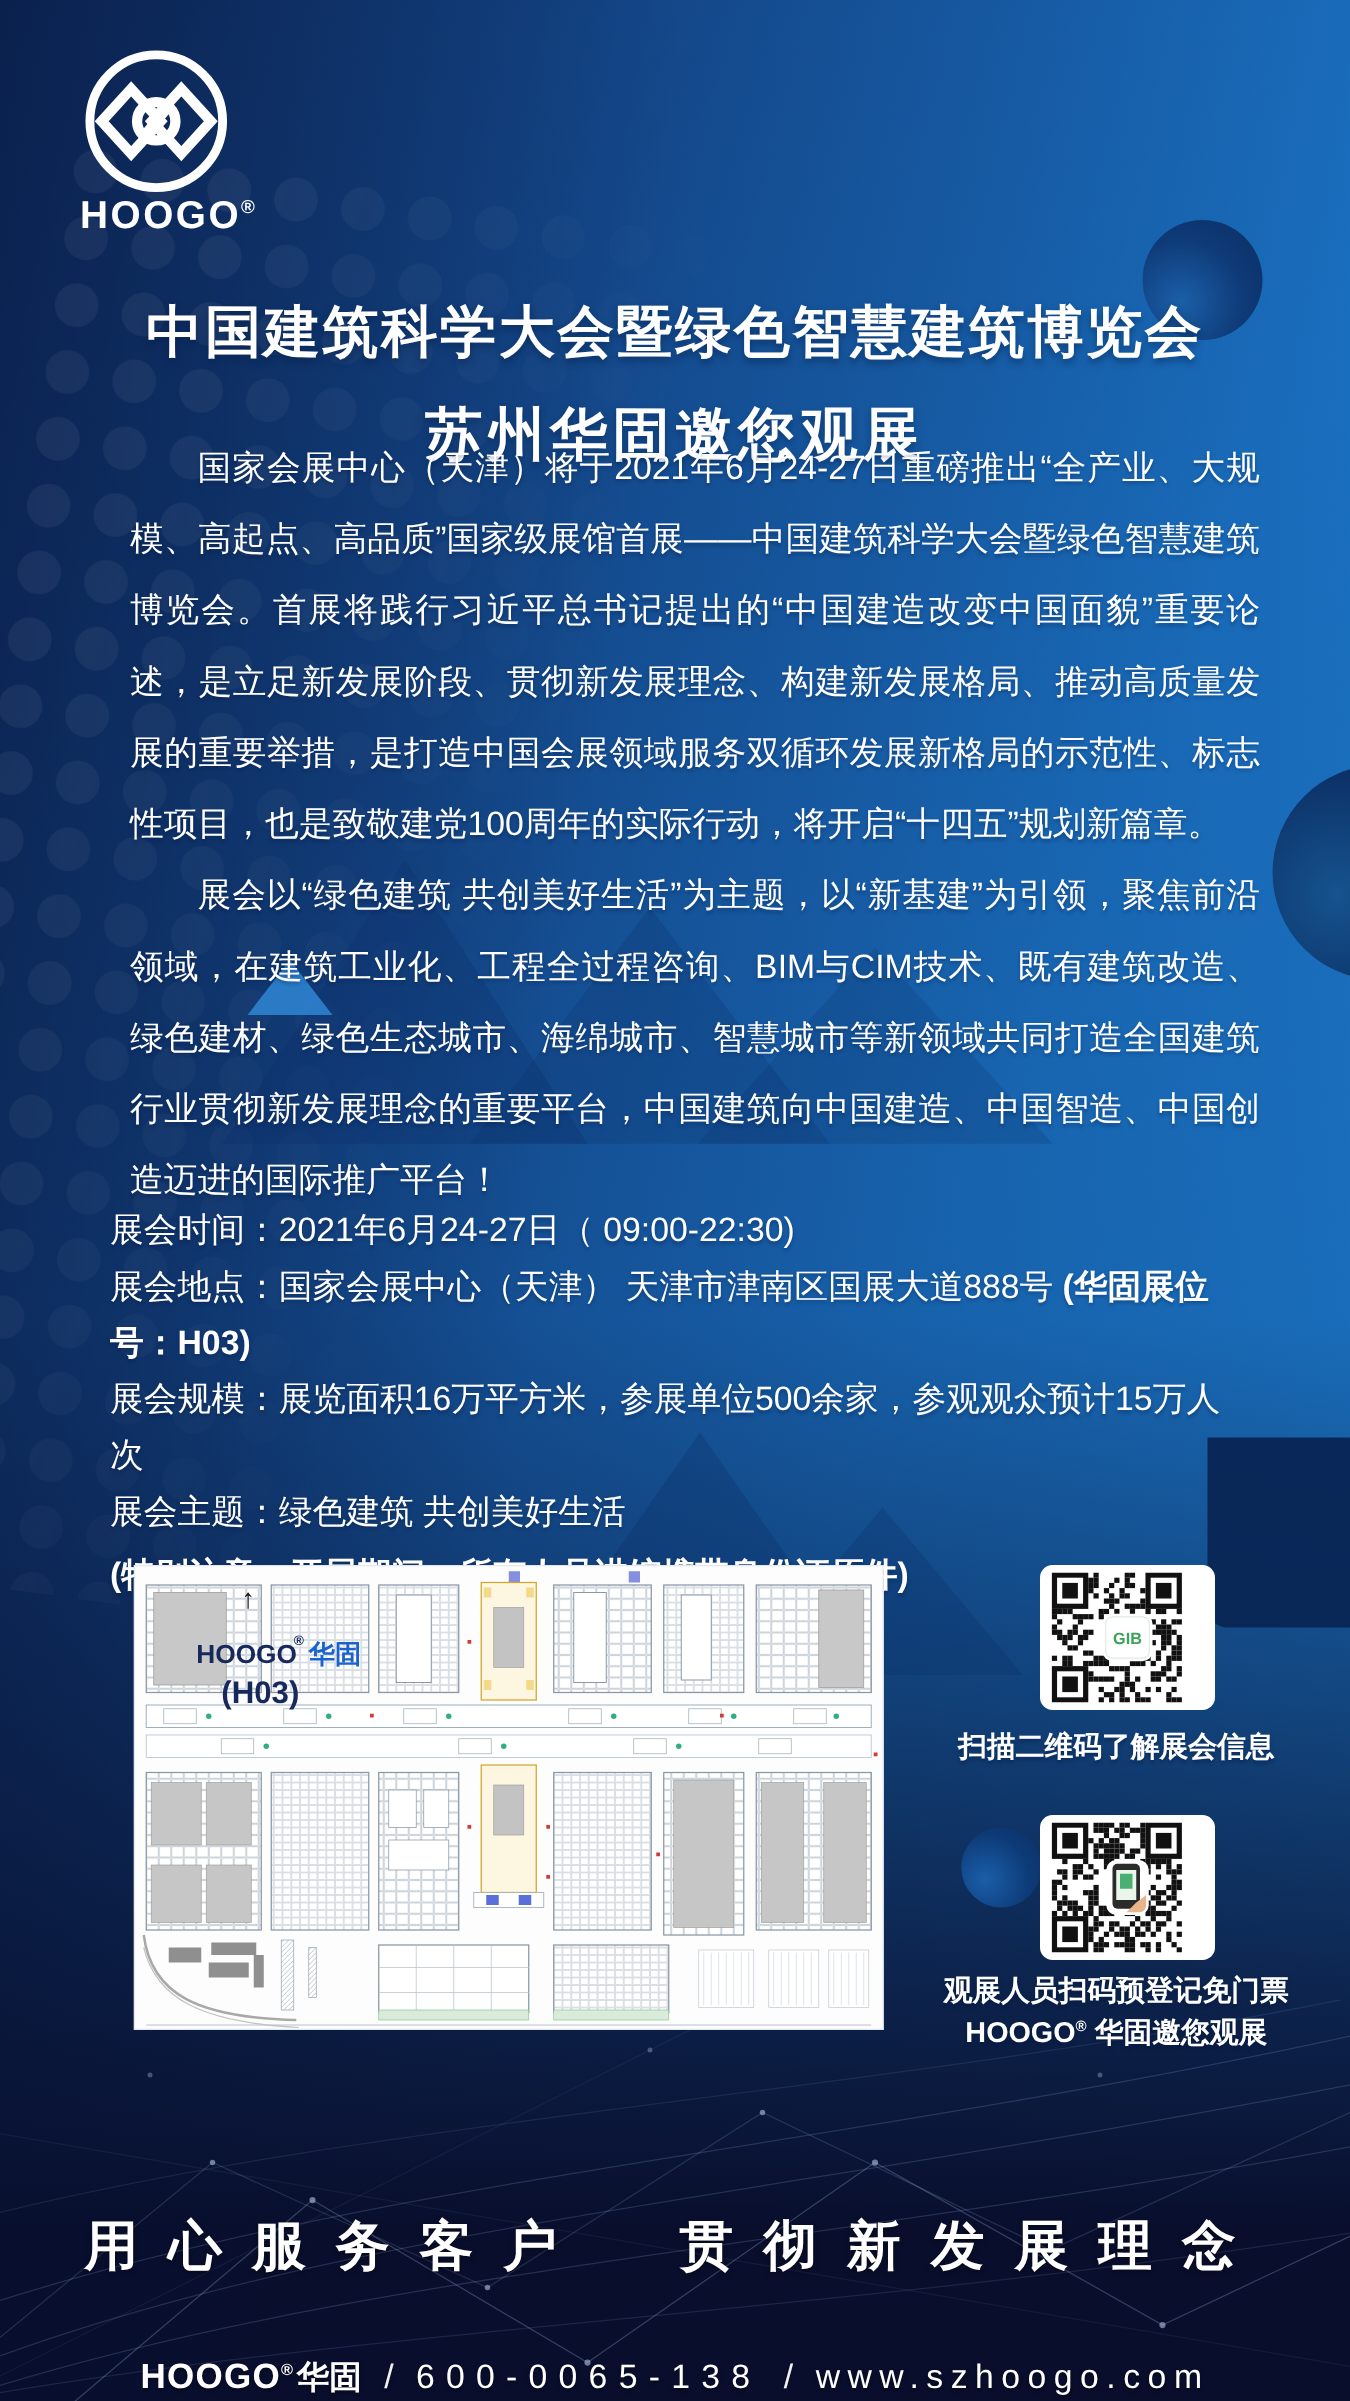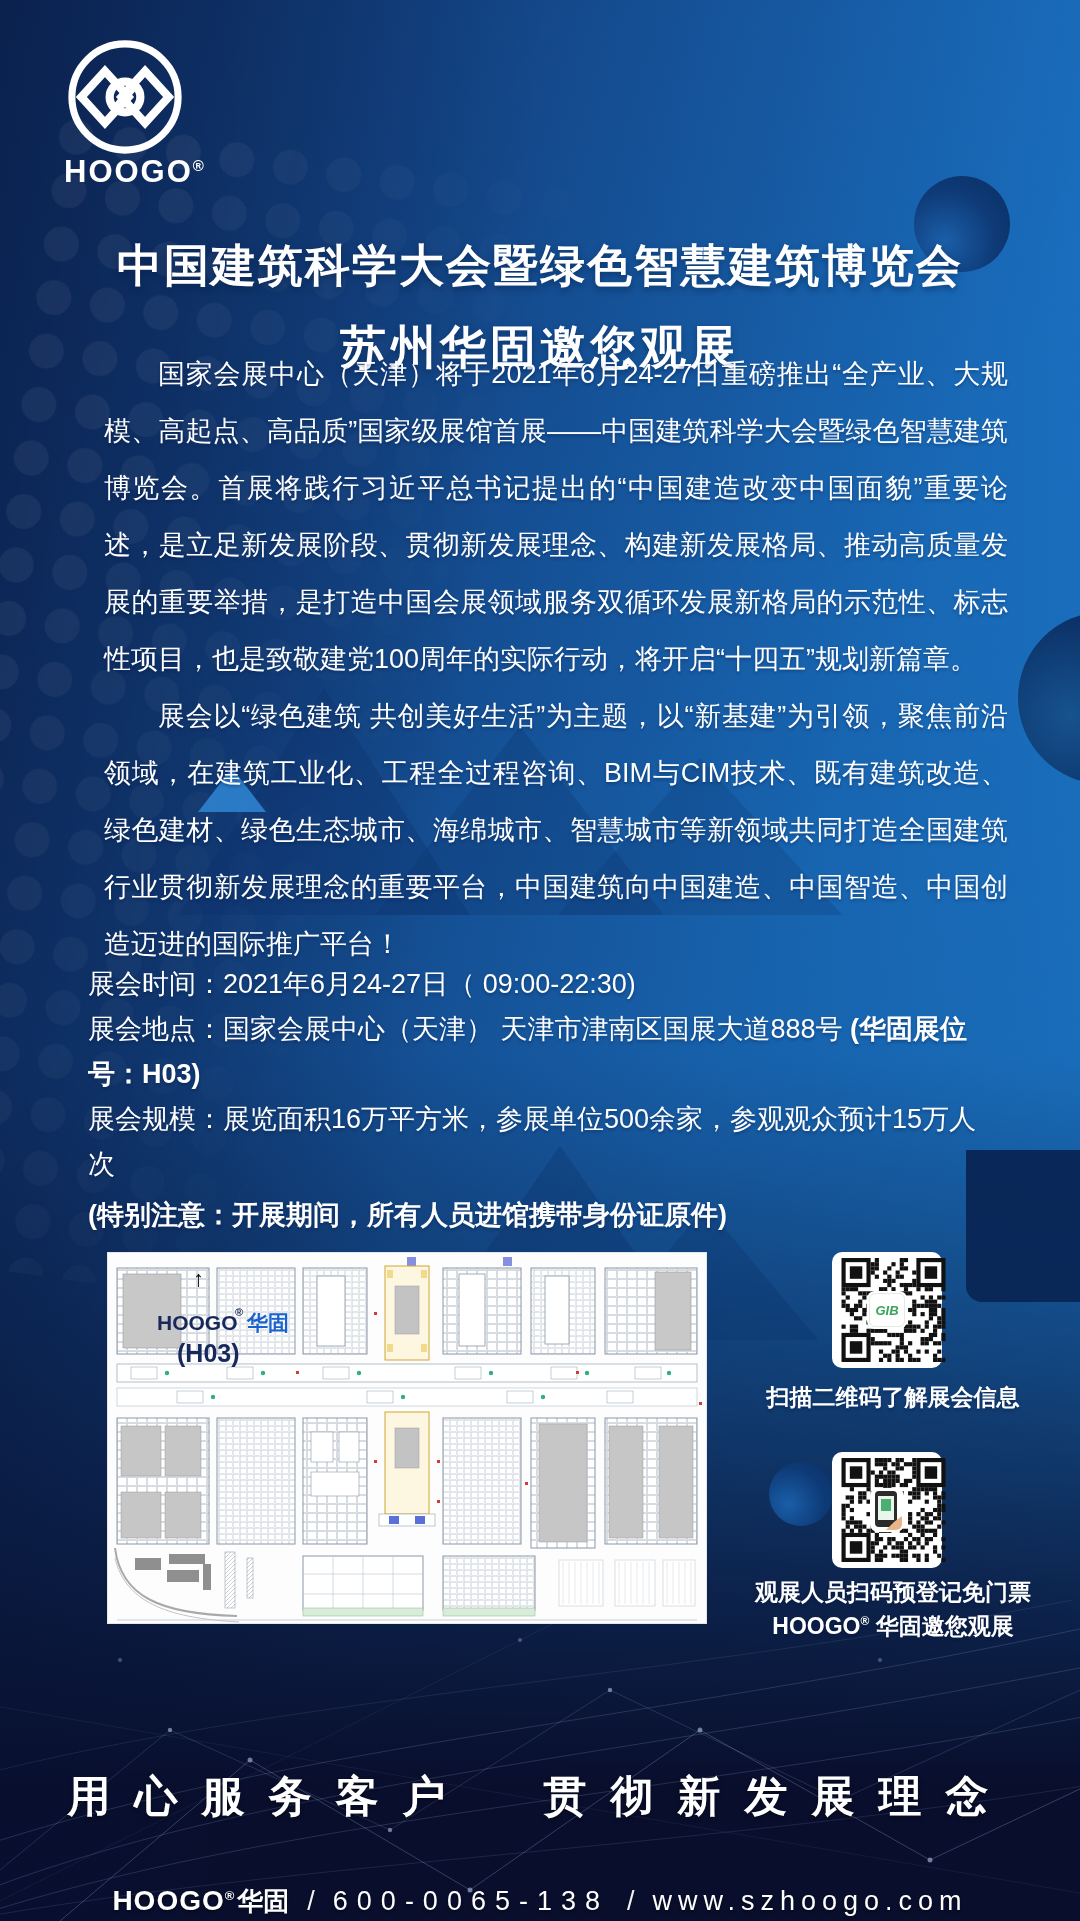--- a/index.html
+++ b/index.html
@@ -34,21 +34,21 @@
   .intro{position:absolute;left:88px;width:904px;top:346px;font-size:27px;line-height:57px;text-align:justify;text-shadow:0 2px 3px rgba(0,20,60,0.35);margin-left:16px;}
   .intro p{margin:0;text-indent:2em;}
 
   .details{position:absolute;left:88px;width:904px;top:962px;font-size:27px;line-height:45px;text-shadow:0 2px 3px rgba(0,20,60,0.35);}
   .details .bold{font-weight:bold;}
   .notice{margin-top:6px;font-weight:bold;}
 
   .plan{position:absolute;left:107px;top:1252px;width:600px;height:372px;background:#fff;}
   .plan svg{display:block;width:100%;height:100%;}
 
-  .qr-panel{position:absolute;left:832px;width:110px;height:116px;background:#fff;border-radius:10px;font-style:italic;}
+  .qr-panel{position:absolute;left:832px;width:140px;height:116px;background:#fff;border-radius:10px;}
   .qr1{top:1252px;}
   .qr2{top:1452px;}
   .qr-panel svg.qrgrid{position:absolute;left:8px;top:6px;width:107px;height:104px;}
   .qr-logo{position:absolute;left:50%;top:50%;transform:translate(-50%,-50%);background:#fff;border-radius:6px;box-shadow:0 0 0 2px #fff;}
   .qr-logo-green{width:34px;height:32px;display:flex;align-items:center;justify-content:center;border:1px solid #e2ece4;}
   .qr-logo-green span{color:#3aa35a;font-weight:bold;font-size:13px;letter-spacing:0;}
   .qr-logo-phone{width:30px;height:40px;}
 
   .caption{position:absolute;left:683px;width:420px;text-align:center;font-weight:bold;font-size:23px;text-shadow:0 2px 3px rgba(0,20,60,0.4);}
   .cap1{top:1382px;}
@@ -134,20 +134,21 @@
 
   <div class="intro">
     <p>国家会展中心（天津）将于2021年6月24-27日重磅推出“全产业、大规模、高起点、高品质”国家级展馆首展——中国建筑科学大会暨绿色智慧建筑博览会。首展将践行习近平总书记提出的“中国建造改变中国面貌”重要论述，是立足新发展阶段、贯彻新发展理念、构建新发展格局、推动高质量发展的重要举措，是打造中国会展领域服务双循环发展新格局的示范性、标志性项目，也是致敬建党100周年的实际行动，将开启“十四五”规划新篇章。</p>
     <p>展会以“绿色建筑 共创美好生活”为主题，以“新基建”为引领，聚焦前沿领域，在建筑工业化、工程全过程咨询、BIM与CIM技术、既有建筑改造、绿色建材、绿色生态城市、海绵城市、智慧城市等新领域共同打造全国建筑行业贯彻新发展理念的重要平台，中国建筑向中国建造、中国智造、中国创造迈进的国际推广平台！</p>
   </div>
 
   <div class="details">
     <div><span>展会时间：</span><span>2021年6月24-27日（ 09:00-22:30)</span></div>
     <div><span>展会地点：</span><span>国家会展中心（天津） 天津市津南区国展大道888号 </span><span class="bold">(华固展位号：H03)</span></div>
     <div><span>展会规模：</span><span>展览面积16万平方米，参展单位500余家，参观观众预计15万人次</span></div>
+    <div><span>展会主题：</span><span>绿色建筑 共创美好生活</span></div>
     <div class="notice">(特别注意：开展期间，所有人员进馆携带身份证原件)</div>
   </div>
 
   <div class="plan">
     <svg viewBox="0 0 600 372">
       <defs>
         <pattern id="booth" width="10" height="9" patternUnits="userSpaceOnUse">
           <rect width="10" height="9" fill="#ffffff"></rect>
           <rect x="0.5" y="0.5" width="9" height="8" fill="none" stroke="#bcc5cf" stroke-width="0.6"></rect>
         </pattern>

